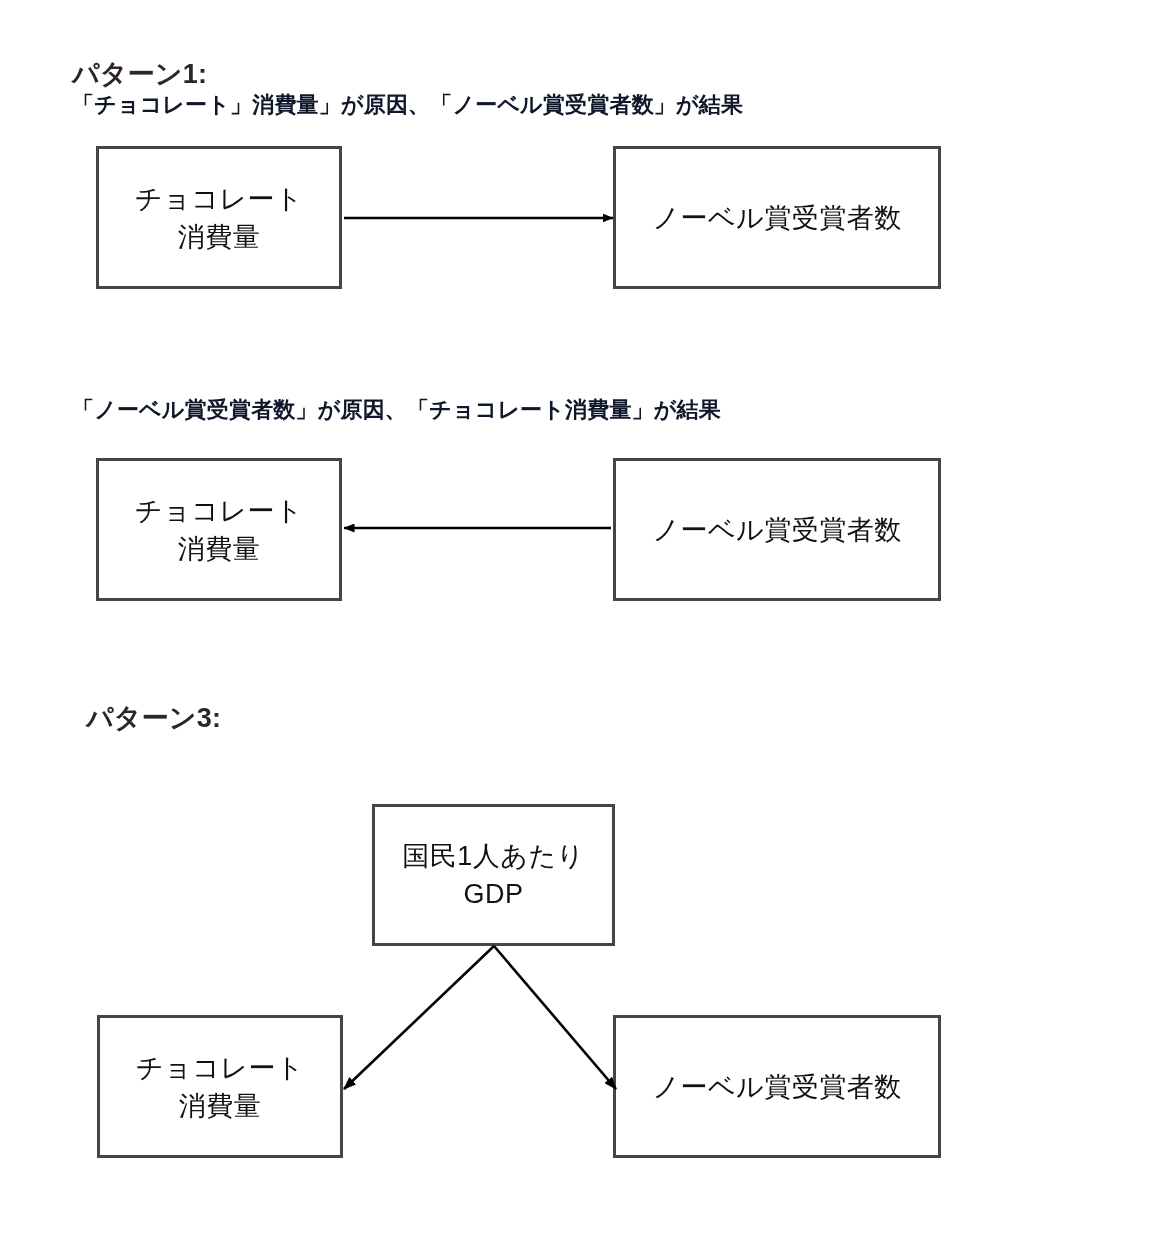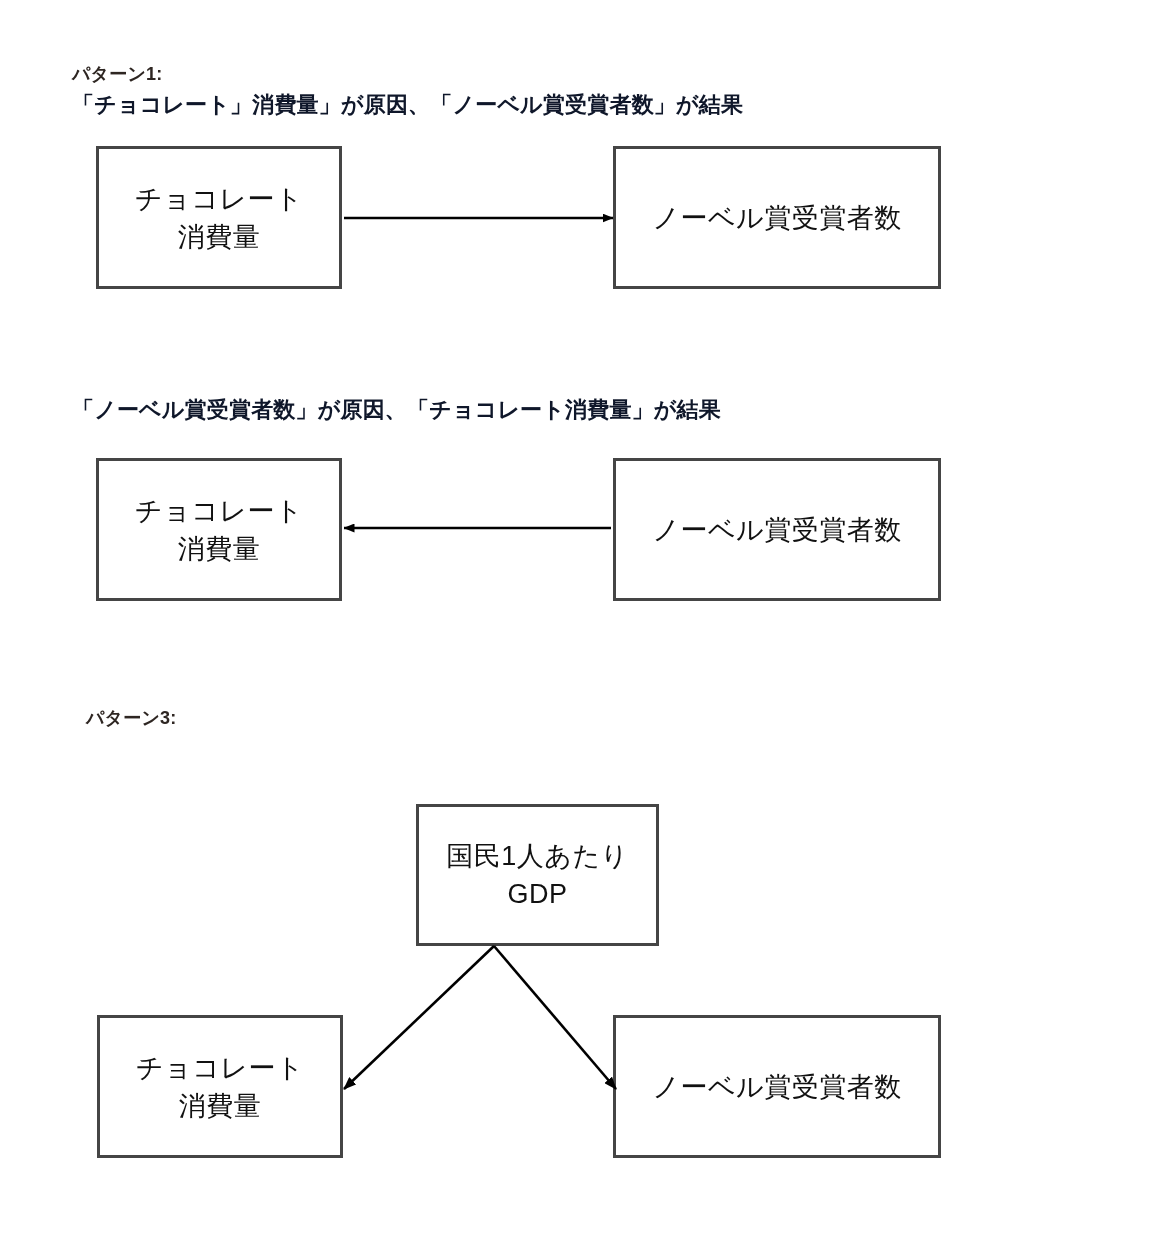--- a/index.html
+++ b/index.html
@@ -25,21 +25,21 @@
   }
 
   
   .caption {
     position: absolute;
     white-space: nowrap;
   }
   .caption .cap-title {
     display: block;
     font-weight: bold;
-    font-size: 18px;
+    font-size: 27px;
     line-height: 29px;
     letter-spacing: 0.2px;
     color: #2e2622;
   }
   .caption .cap-desc {
     display: block;
     font-weight: bold;
     font-size: 22px;
     line-height: 31px;
     letter-spacing: 0.2px;
@@ -71,21 +71,21 @@
     white-space: pre-line;
   }
 
   
   #node-p1-choco  { left: 96px;  top: 146px;  width: 246px; height: 143px; }
   #node-p1-nobel  { left: 613px; top: 146px;  width: 328px; height: 143px; }
   
   #node-p2-choco  { left: 96px;  top: 458px;  width: 246px; height: 143px; }
   #node-p2-nobel  { left: 613px; top: 458px;  width: 328px; height: 143px; }
   
-  #node-p3-gdp    { left: 372px; top: 804px;  width: 243px; height: 142px; margin-left: 44px; }
+  #node-p3-gdp    { left: 372px; top: 804px;  width: 243px; height: 142px; }
   #node-p3-choco  { left: 97px;  top: 1015px; width: 246px; height: 143px; }
   #node-p3-nobel  { left: 613px; top: 1015px; width: 328px; height: 143px; }
 
   
   .arrow-layer {
     position: absolute;
     left: 0;
     top: 0;
     width: 1170px;
     height: 1242px;

